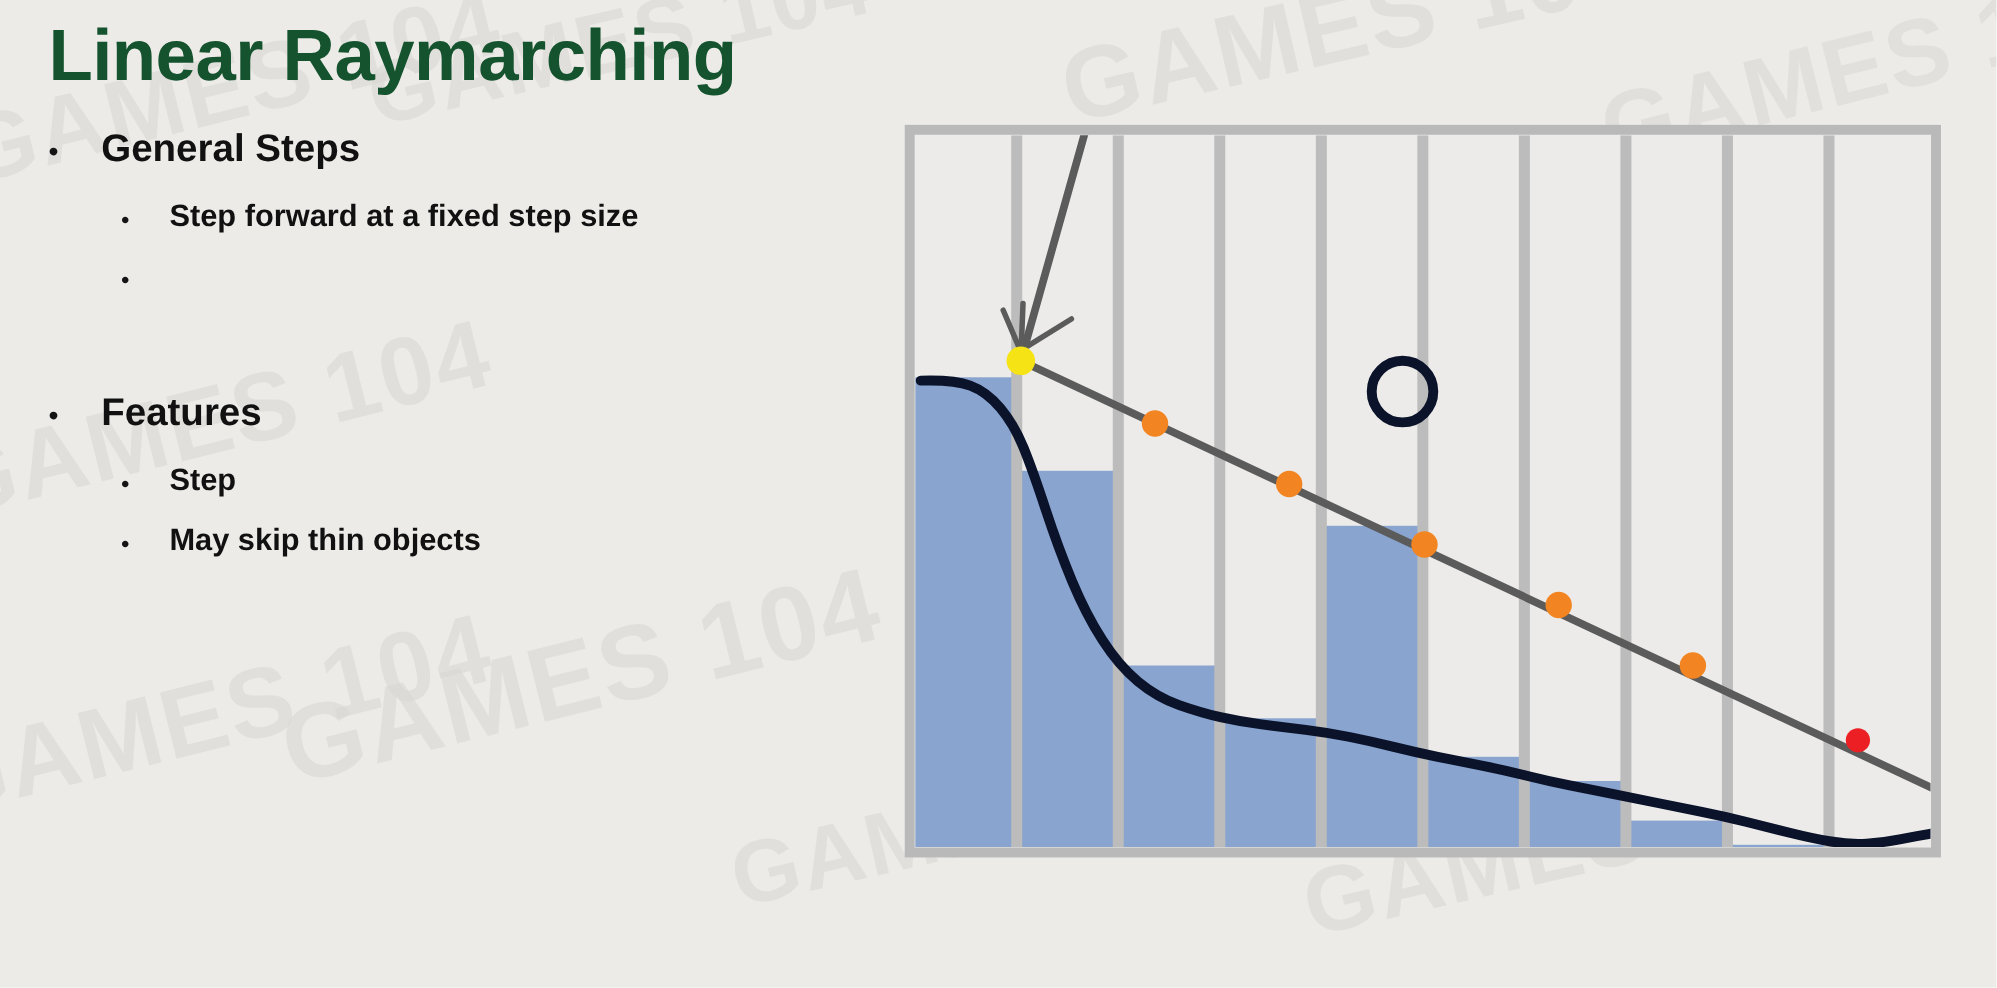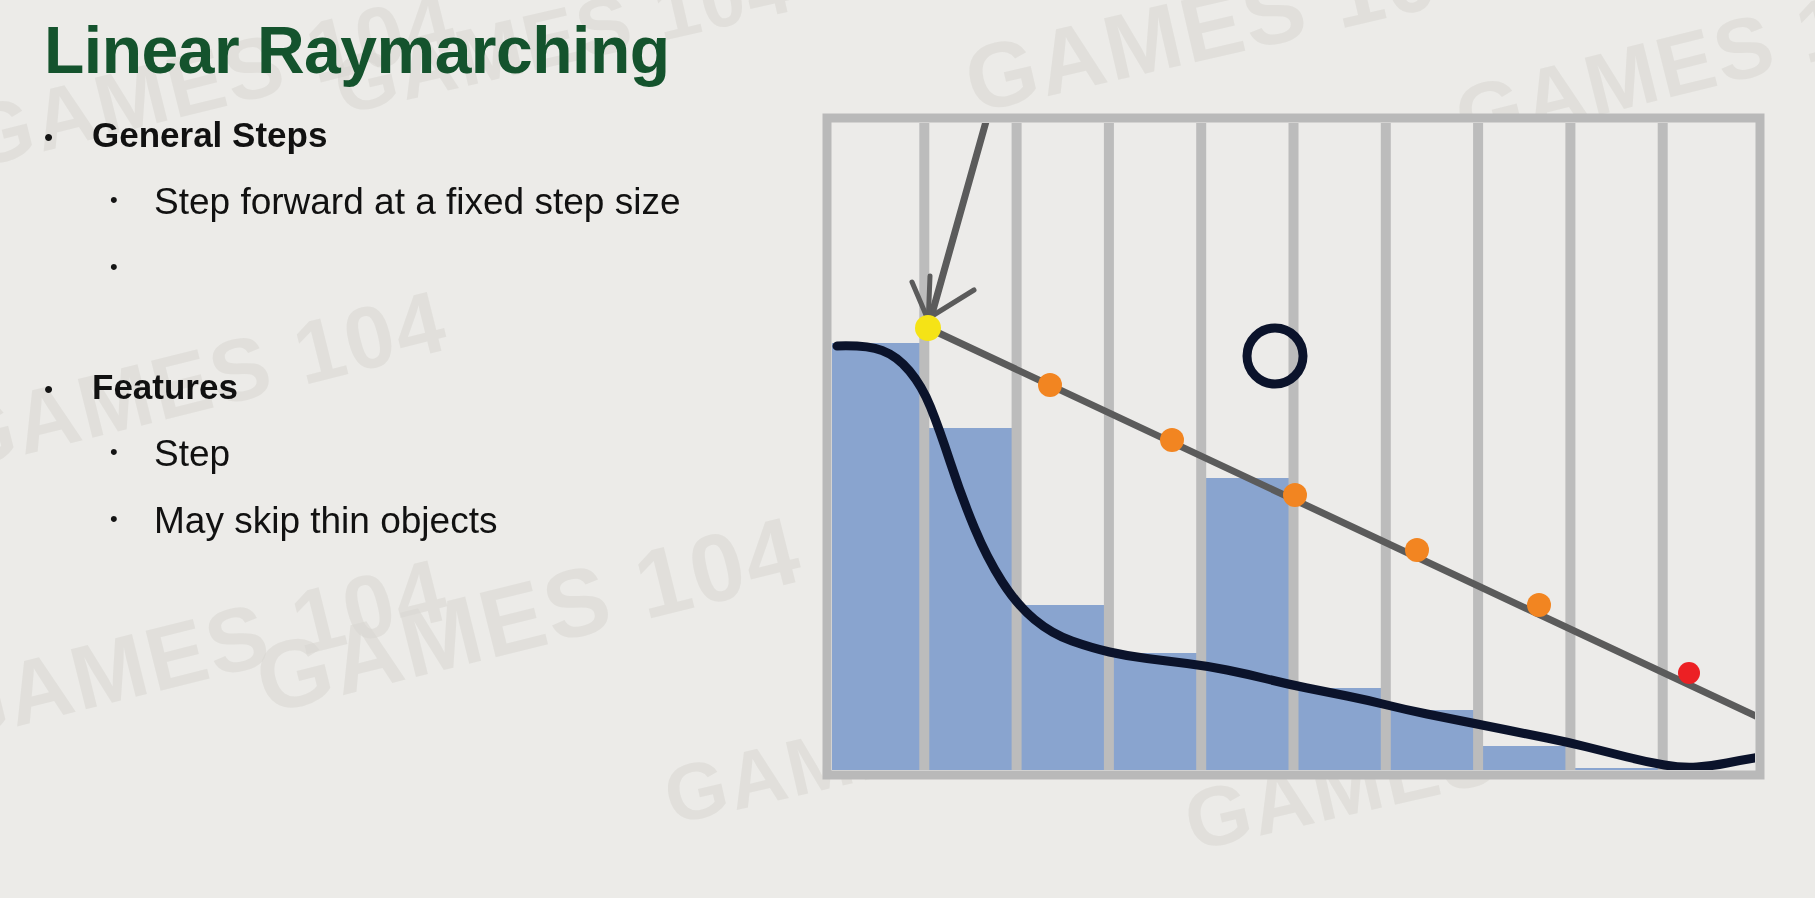--- a/index.html
+++ b/index.html
@@ -87,22 +87,22 @@
   }
   .btext {
     flex: 1 1 auto;
   }
   .lvl1 .btext {
     font-size: 35px;
     font-weight: bold;
     line-height: 1.32;
   }
   .lvl2 .btext {
-    font-size: 37px;
-    font-weight: normal;
+    font-size: 28px;
+    font-weight: bold;
     line-height: 1.32;
   }
   .spacer-gap { height: 68px; }
 
   
   #diagram {
     position: absolute;
     left: 819px;
     top: 110px;
     width: 950px;

